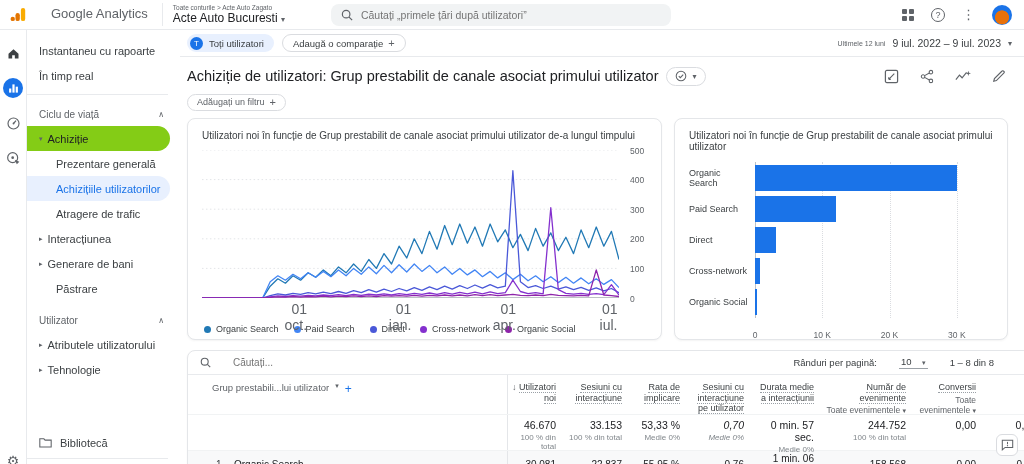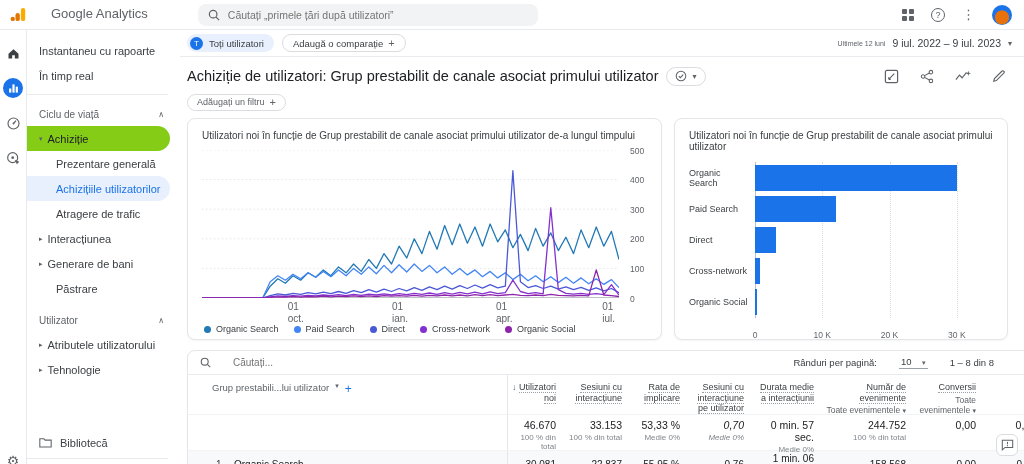--- a/index.html
+++ b/index.html
@@ -85,22 +85,22 @@
   .card.line-card{flex:1;height:222px;padding:11px 12px 6px 14px}
   .card.bar-card{width:334px;height:222px;padding:11px 14px 6px 14px}
 
   
   .line-wrap{display:flex;margin-top:9px}
   .plot{flex:1;position:relative;height:148px}
   .plot svg{position:absolute;inset:0;width:100%;height:100%}
   .y-axis{width:30px;position:relative;height:148px}
   .y-axis span{position:absolute;left:11px;font-size:8.5px;color:#5f6368}
   .x-axis{position:relative;height:24px;margin-right:30px}
-  .x-tick{position:absolute;top:3px;transform:translateX(-50%);text-align:left;
-    font-size:10px;color:#5f6368;line-height:1.15}
+  .x-tick{position:absolute;top:3px;transform:translateX(-50%);text-align:right;
+    font-size:14px;color:#5f6368;line-height:1.15}
   .legend{display:flex;gap:15px;margin-top:2px;padding-left:2px}
   .legend-item{display:flex;align-items:center;gap:5px;font-size:9px;color:#3c4043;cursor:pointer}
   .legend-dot{width:7px;height:7px;border-radius:50%}
 
   
   .bar-plot{position:relative;height:178px;margin-top:10px}
   .bar-grid{position:absolute;left:66px;right:16px;top:0;bottom:22px}
   .vline{position:absolute;top:0;bottom:0;width:0;border-left:1px dotted #dadce0}
   .vline.zero{border-left:1px solid #bdc1c6}
   .bar-rows{position:absolute;left:0;right:16px;top:0;bottom:22px;display:flex;
@@ -147,20 +147,25 @@
 <body>
 
 <div class="topbar">
   <div class="logo-wrap">
     <svg width="17" height="17" viewBox="0 0 18 18">
       <rect x="11.5" y="2" width="4.6" height="14" rx="2.3" fill="#F9AB00"></rect>
       <rect x="5.8" y="7.5" width="4.6" height="8.5" rx="2.3" fill="#E37400"></rect>
       <circle cx="2.9" cy="13.7" r="2.3" fill="#E37400"></circle>
     </svg>
     <span class="brand">Google Analytics</span>
+  </div>
+  <div class="account">
+    <div class="crumb">Toate conturile &gt; Acte Auto Zagato</div>
+    <div class="acct-name"><span>Acte Auto Bucuresti</span>
+      <span class="car">▾</span></div>
   </div>
   <div class="search">
     <svg width="12" height="12" viewBox="0 0 14 14">
       <circle cx="6" cy="6" r="4.4" fill="none" stroke="#5f6368" stroke-width="1.4"></circle>
       <line x1="9.4" y1="9.4" x2="13" y2="13" stroke="#5f6368" stroke-width="1.4"></line>
     </svg>
     <input placeholder="Căutați „primele țări după utilizatori”" style="">
   </div>
   <div class="topbar-right">
     <div class="grid-icon">

